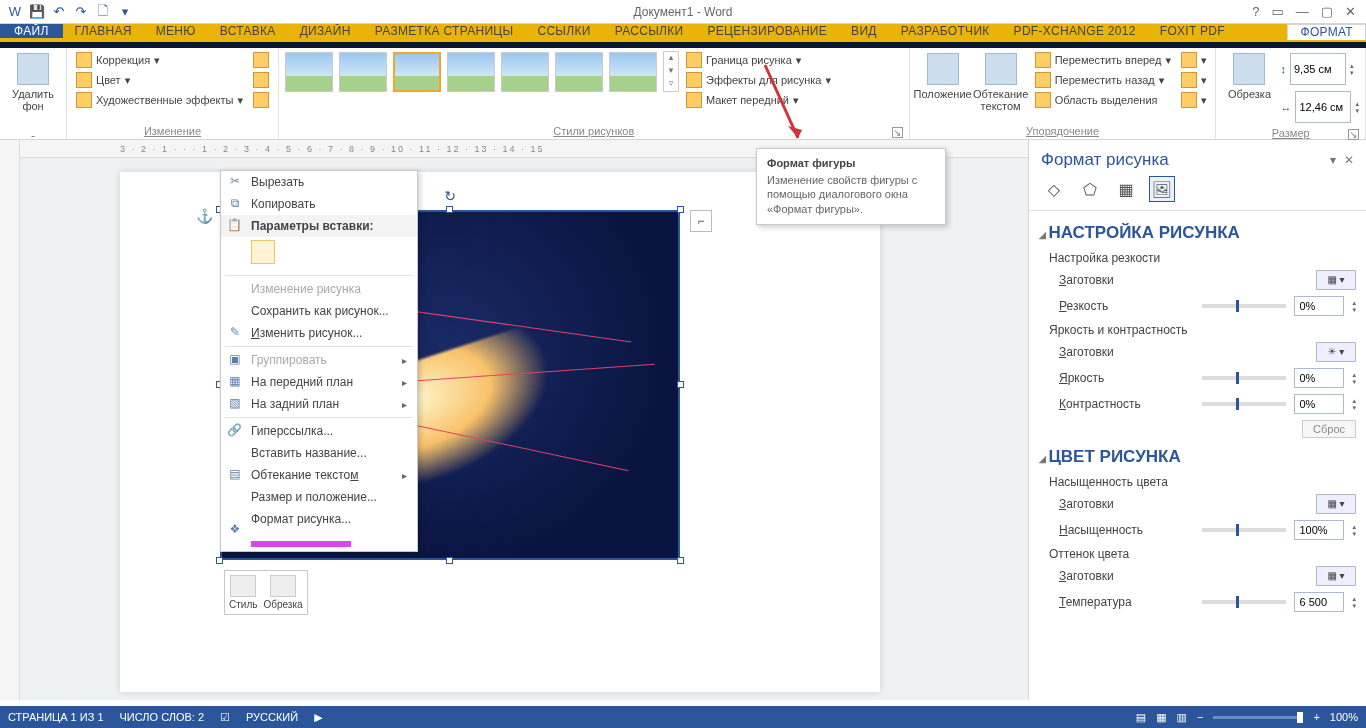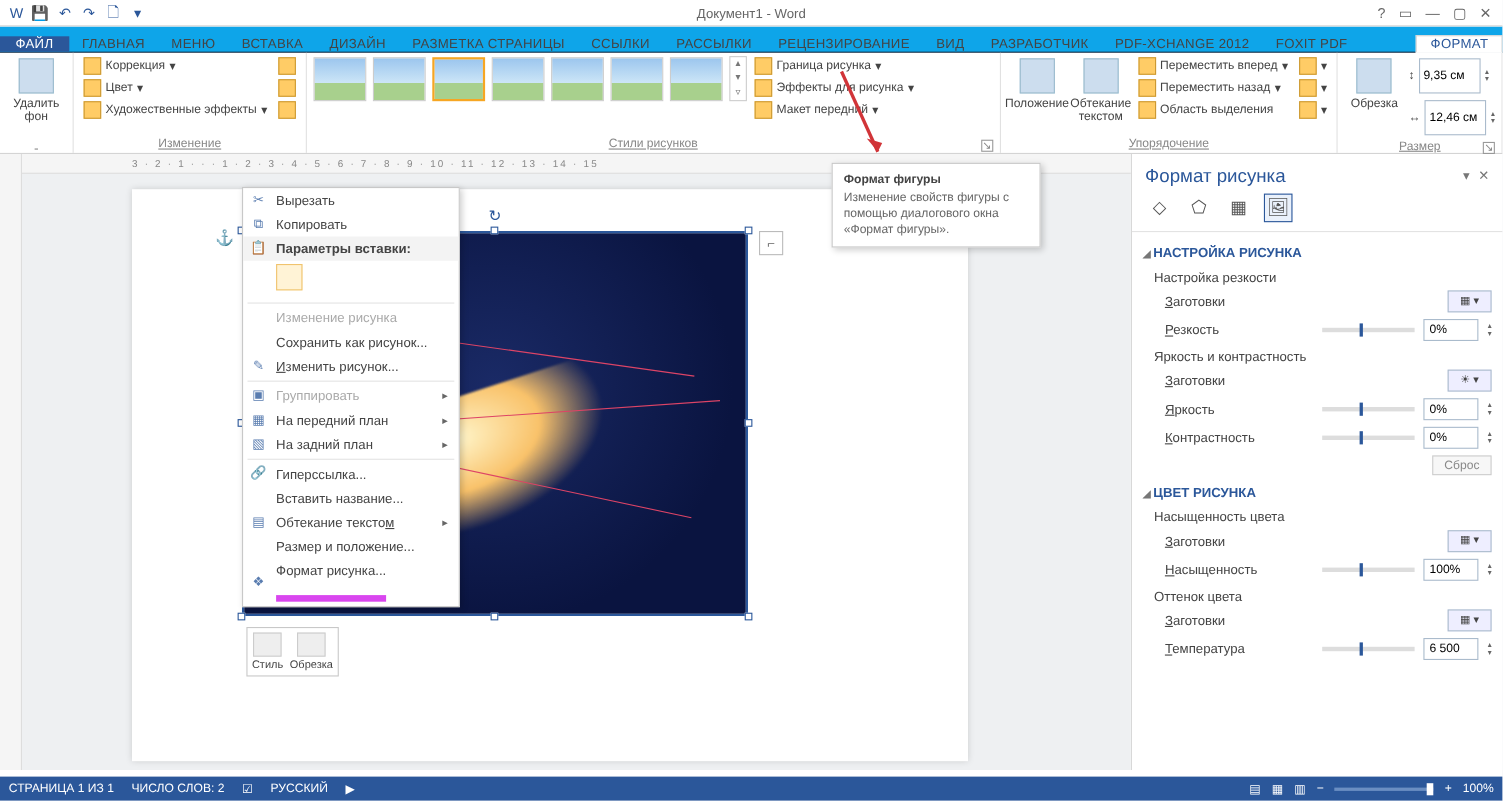--- a/index.html
+++ b/index.html
@@ -6,21 +6,21 @@
 body { width: 1366px; height: 728px; background: #fff; overflow: hidden; font-size: 12px; color: #444; position: relative; }
 
 
 .titlebar { height: 24px; background: #fff; display: flex; align-items: center; border-bottom: 1px solid #d4d4d4; position: relative; }
 .qat { display: flex; align-items: center; gap: 4px; padding-left: 6px; }
 .qat .ic { width: 18px; height: 18px; display: flex; align-items: center; justify-content: center; color: #2b579a; font-size: 13px; }
 .title { position: absolute; left: 50%; transform: translateX(-50%); font-size: 12px; color: #666; }
 .winctrl { margin-left: auto; display: flex; gap: 12px; padding-right: 10px; color: #666; font-size: 13px; }
 
 
-.tabs { height: 24px; background: #0ea5e9; display: flex; align-items: flex-end; border-bottom: 1px solid #0f172a; }
+.tabs { height: 24px; background: #eab308; display: flex; align-items: flex-start; border-bottom: 6px solid #0f172a; }
 .tab { padding: 0 12px; display: flex; align-items: center; font-size: 12px; color: #444; text-transform: uppercase; letter-spacing: 0.3px; cursor: pointer; }
 .tab.file { background: #2b579a; color: #fff; padding: 0 14px; }
 .tab.active { color: #2b579a; border: 1px solid #d4d4d4; border-bottom: 1px solid #fff; margin-bottom: -1px; background: #fff; }
 .tab.format { margin-left: auto; }
 
 
 .ribbon { height: 92px; background: #fff; border-bottom: 1px solid #d4d4d4; display: flex; }
 .group { border-right: 1px solid #e1e1e1; padding: 3px 6px 0 6px; display: flex; flex-direction: column; }
 .group-body { flex: 1; display: flex; align-items: flex-start; gap: 4px; }
 .group-label { text-align: center; font-size: 11px; color: #888; padding: 2px 0; position: relative; text-decoration: underline; }
@@ -81,21 +81,21 @@
 
 
 .pane { width: 338px; border-left: 1px solid #d4d4d4; background: #fff; display: flex; flex-direction: column; }
 .pane-hdr { padding: 10px 12px 6px; display: flex; align-items: center; }
 .pane-hdr h2 { font-size: 17px; font-weight: normal; color: #2b579a; flex: 1; }
 .pane-hdr .pc { color: #777; font-size: 12px; margin-left: 8px; }
 .pane-icons { display: flex; gap: 10px; padding: 0 12px 8px; border-bottom: 1px solid #e3e3e3; }
 .pane-icons .pi { width: 26px; height: 26px; border: 1px solid transparent; display:flex; align-items:center; justify-content:center; font-size:16px; color:#555;}
 .pane-icons .pi.sel { border: 1px solid #2b579a; background: #eaf1fb; }
 .pane-body { flex: 1; overflow: auto; padding: 6px 10px; }
-.sect-title { font-size: 12px; font-weight: bold; color: #2b579a; text-transform: uppercase; padding: 6px 0 4px; }
+.sect-title { font-size: 17px; font-weight: bold; color: #2b579a; text-transform: uppercase; padding: 6px 0 4px; }
 .sect-title::before { content: "◢ "; font-size: 9px; color: #777; }
 .sub { font-size: 12px; color: #444; padding: 4px 0 2px 10px; }
 .row { display: flex; align-items: center; padding: 3px 0 3px 20px; gap: 8px; }
 .row label { flex: 1; font-size: 12px; }
 .row .preset { width: 40px; height: 20px; border: 1px solid #abc; background: #eef; font-size: 10px; text-align: center; line-height: 18px; }
 .row .slider { flex: 0 0 84px; height: 4px; background: #ddd; position: relative; }
 .row .slider::after { content: ""; position: absolute; left: 40%; top: -4px; width: 3px; height: 12px; background: #2b579a; }
 .row input.val { width: 50px; height: 20px; font-size: 11px; border: 1px solid #abc; text-align: left; padding: 0 4px; }
 .row .ud { display: flex; flex-direction: column; font-size: 7px; line-height: 7px; color: #666; }
 .row button.reset { font-size: 11px; padding: 2px 10px; border: 1px solid #ccc; background: #f7f7f7; color: #888; }

